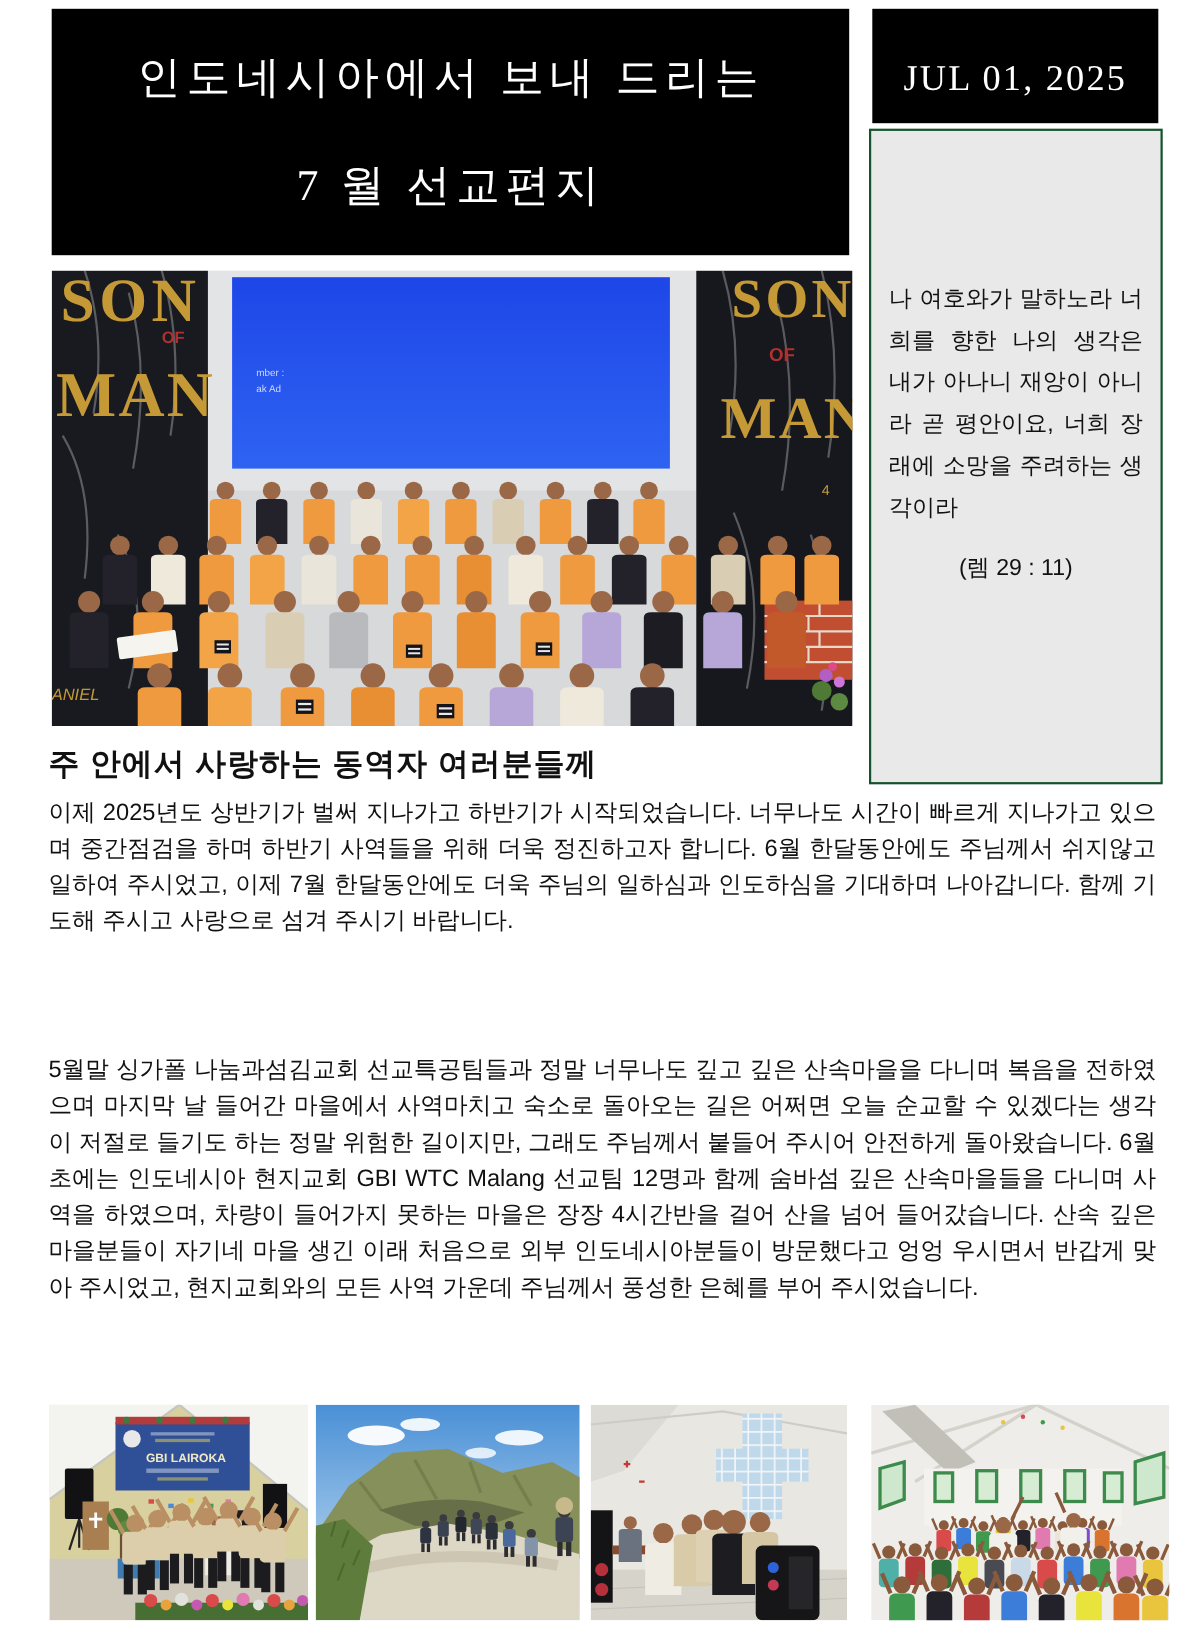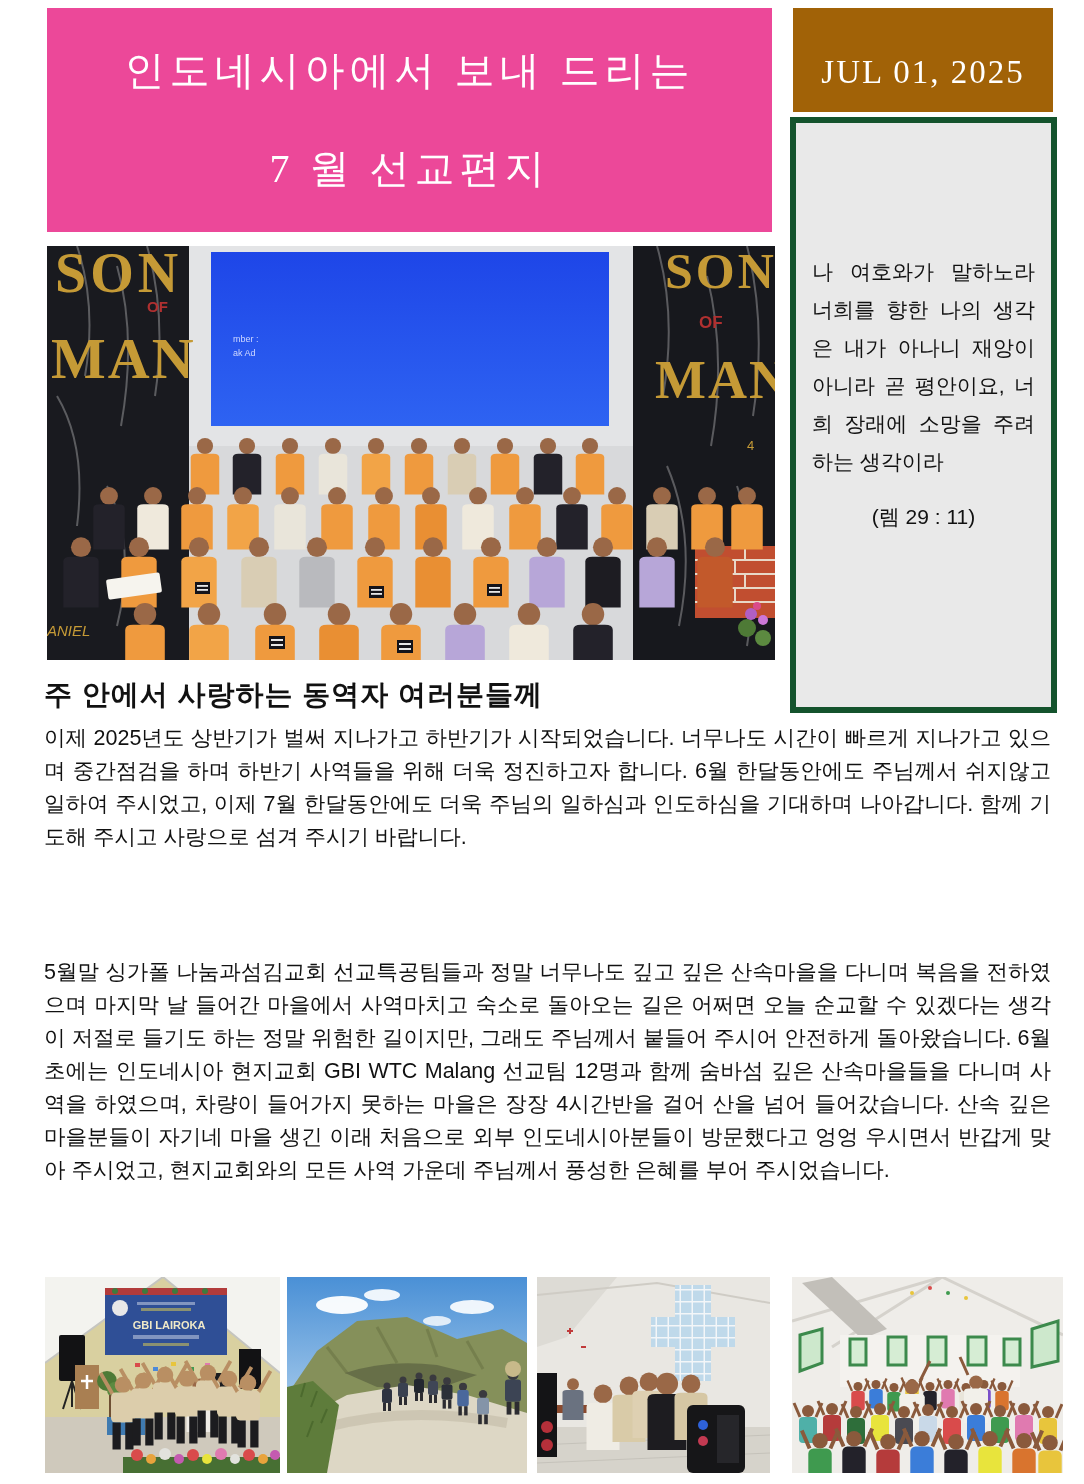--- a/index.html
+++ b/index.html
@@ -1,29 +1,29 @@
 <!DOCTYPE html>
 <html><head>
 <meta charset="utf-8">
 <style>
   html,body{margin:0;padding:0;background:#ffffff;}
   body{font-family:"Liberation Sans","DejaVu Sans",sans-serif;color:#111;}
   .page{position:relative;width:1084px;height:1484px;background:#fff;overflow:hidden;}
 
-  .title-box{position:absolute;left:47px;top:8px;width:725px;height:224px;background:#ec4899;
+  .title-box{position:absolute;left:47px;top:8px;width:725px;height:224px;background:#000000;
     display:flex;flex-direction:column;align-items:center;justify-content:center;gap:58px;}
   .title-line{font-family:"Liberation Serif","DejaVu Serif",serif;color:#ffffff;font-size:40px;
     letter-spacing:5px;line-height:1;white-space:nowrap;}
 
-  .date-box{position:absolute;left:793px;top:8px;width:260px;height:104px;background:#a16207;
+  .date-box{position:absolute;left:793px;top:8px;width:260px;height:104px;background:#000000;
     display:flex;align-items:center;justify-content:center;padding-top:24px;box-sizing:border-box;}
   .date-label{font-family:"Liberation Serif","DejaVu Serif",serif;font-size:33px;color:#ffffff;letter-spacing:2px;}
 
   .verse-box{position:absolute;left:790px;top:117px;width:267px;height:596px;background:#e9e9e9;
-    border:6px solid #14532d;box-sizing:border-box;display:flex;flex-direction:column;
+    border:2px solid #14532d;box-sizing:border-box;display:flex;flex-direction:column;
     justify-content:center;padding:0 16px 42px 16px;}
   .verse-text{font-size:21px;line-height:38px;text-align:justify;}
   .verse-ref{font-size:21px;line-height:38px;text-align:center;margin-top:17px;}
 
   .main-photo{position:absolute;left:47px;top:246px;width:728px;height:414px;}
   .greeting{position:absolute;left:44px;top:676px;font-size:28px;font-weight:700;letter-spacing:1px;white-space:nowrap;}
   .body-par{position:absolute;left:44px;width:1007px;font-size:21.5px;line-height:33px;text-align:justify;}
   #p1{top:722px;}
   #p2{top:956px;}
   .sec-head{position:absolute;left:44px;top:921px;font-size:22px;font-weight:700;white-space:nowrap;}

